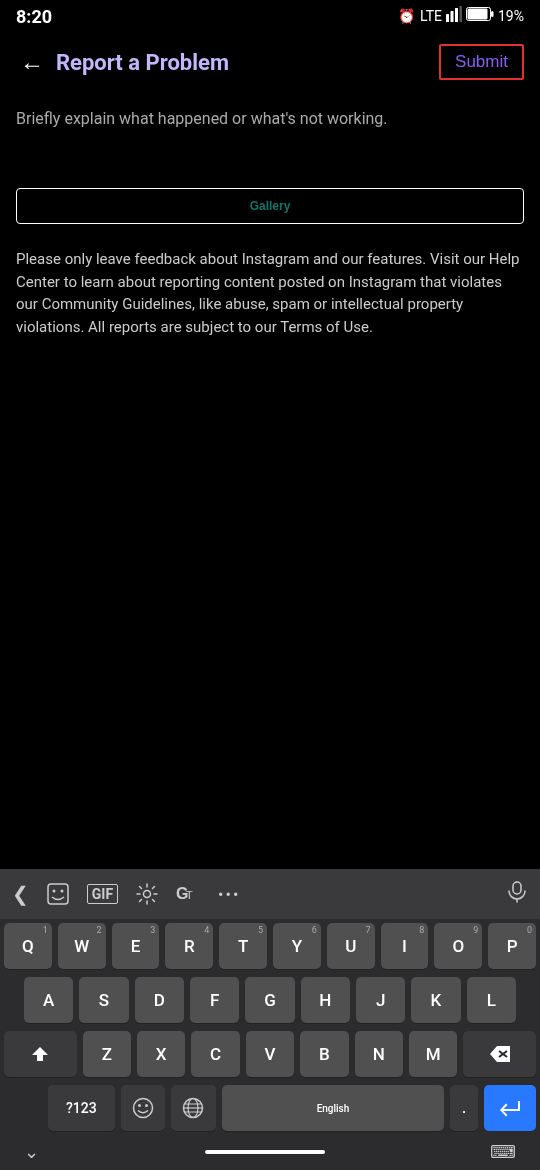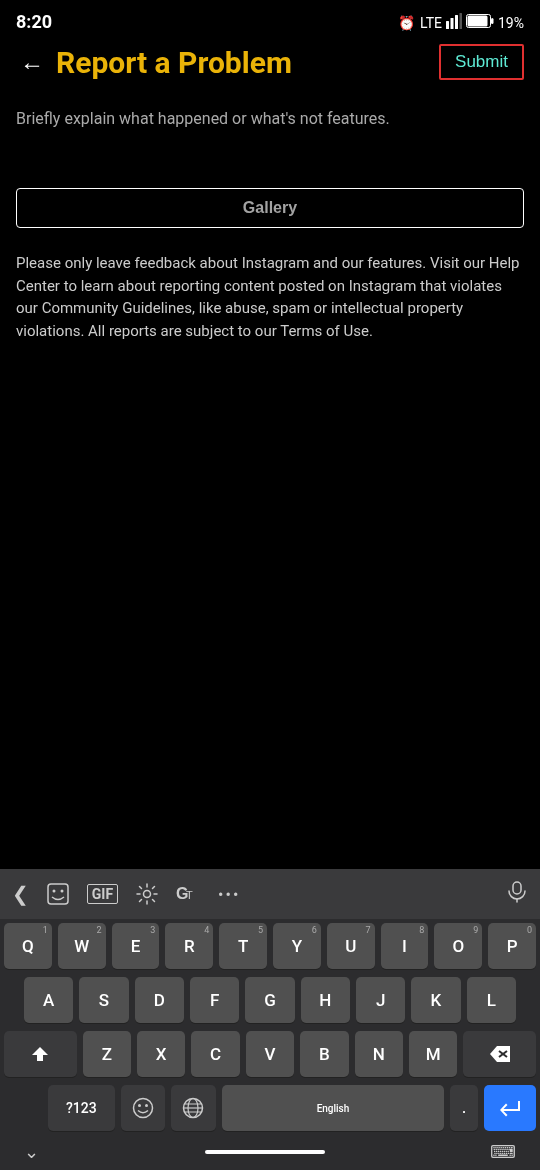--- a/index.html
+++ b/index.html
@@ -12,21 +12,21 @@
       color: #fff;
       font-family: -apple-system, 'Roboto', Arial, sans-serif;
       overflow: hidden;
       position: relative;
     }
 
     
     .status-bar {
       display: flex;
       justify-content: space-between;
-      align-items: flex-end;
+      align-items: flex-start;
       padding: 6px 16px 4px;
       height: 36px;
     }
 
     .status-time {
       font-size: 18px;
       font-weight: 700;
       color: #fff;
     }
 
@@ -47,30 +47,30 @@
     }
 
     .back-btn {
       color: #fff;
       font-size: 24px;
       cursor: pointer;
       padding: 4px;
     }
 
     .header-title {
-      font-size: 30px;
+      font-size: 22px;
       font-weight: 700;
-      color: #eab308;
+      color: #c4b5fd;
       flex: 1;
       margin-left: 8px;
     }
 
     .submit-btn {
       border: 2px solid #e03030;
-      color: #5eead4;
+      color: #8b5cf6;
       background: transparent;
       padding: 6px 14px;
       font-size: 17px;
       font-weight: 500;
       cursor: pointer;
       border-radius: 2px;
     }
 
     
     .content {
@@ -89,22 +89,22 @@
     .action-buttons {
       display: flex;
       gap: 8px;
       margin-bottom: 24px;
     }
 
     .action-btn {
       flex: 1;
       border: 1.5px solid #fff;
       background: transparent;
-      color: #a3a3a3;
-      font-size: 16px;
+      color: #0f766e;
+      font-size: 12px;
       font-weight: 600;
       padding: 10px 24px;
       cursor: pointer;
       border-radius: 4px;
     }
 
     
     .info-text {
       color: #ccc;
       font-size: 15px;
@@ -263,21 +263,21 @@
   </div>
 </div>
 
 <div class="header">
   <span class="back-btn">←</span>
   <span class="header-title">Report a Problem</span>
   <button class="submit-btn">Submit</button>
 </div>
 
 <div class="content">
-  <div class="placeholder-text">Briefly explain what happened or what's not features.</div>
+  <div class="placeholder-text">Briefly explain what happened or what's not working.</div>
 
   <div class="action-buttons">
     <button class="action-btn">Gallery</button>
   </div>
 
   <p class="info-text">Please only leave feedback about Instagram and our features. Visit our Help Center to learn about reporting content posted on Instagram that violates our Community Guidelines, like abuse, spam or intellectual property violations. All reports are subject to our Terms of Use.</p>
 </div>
 
 <div class="keyboard-container">
 

